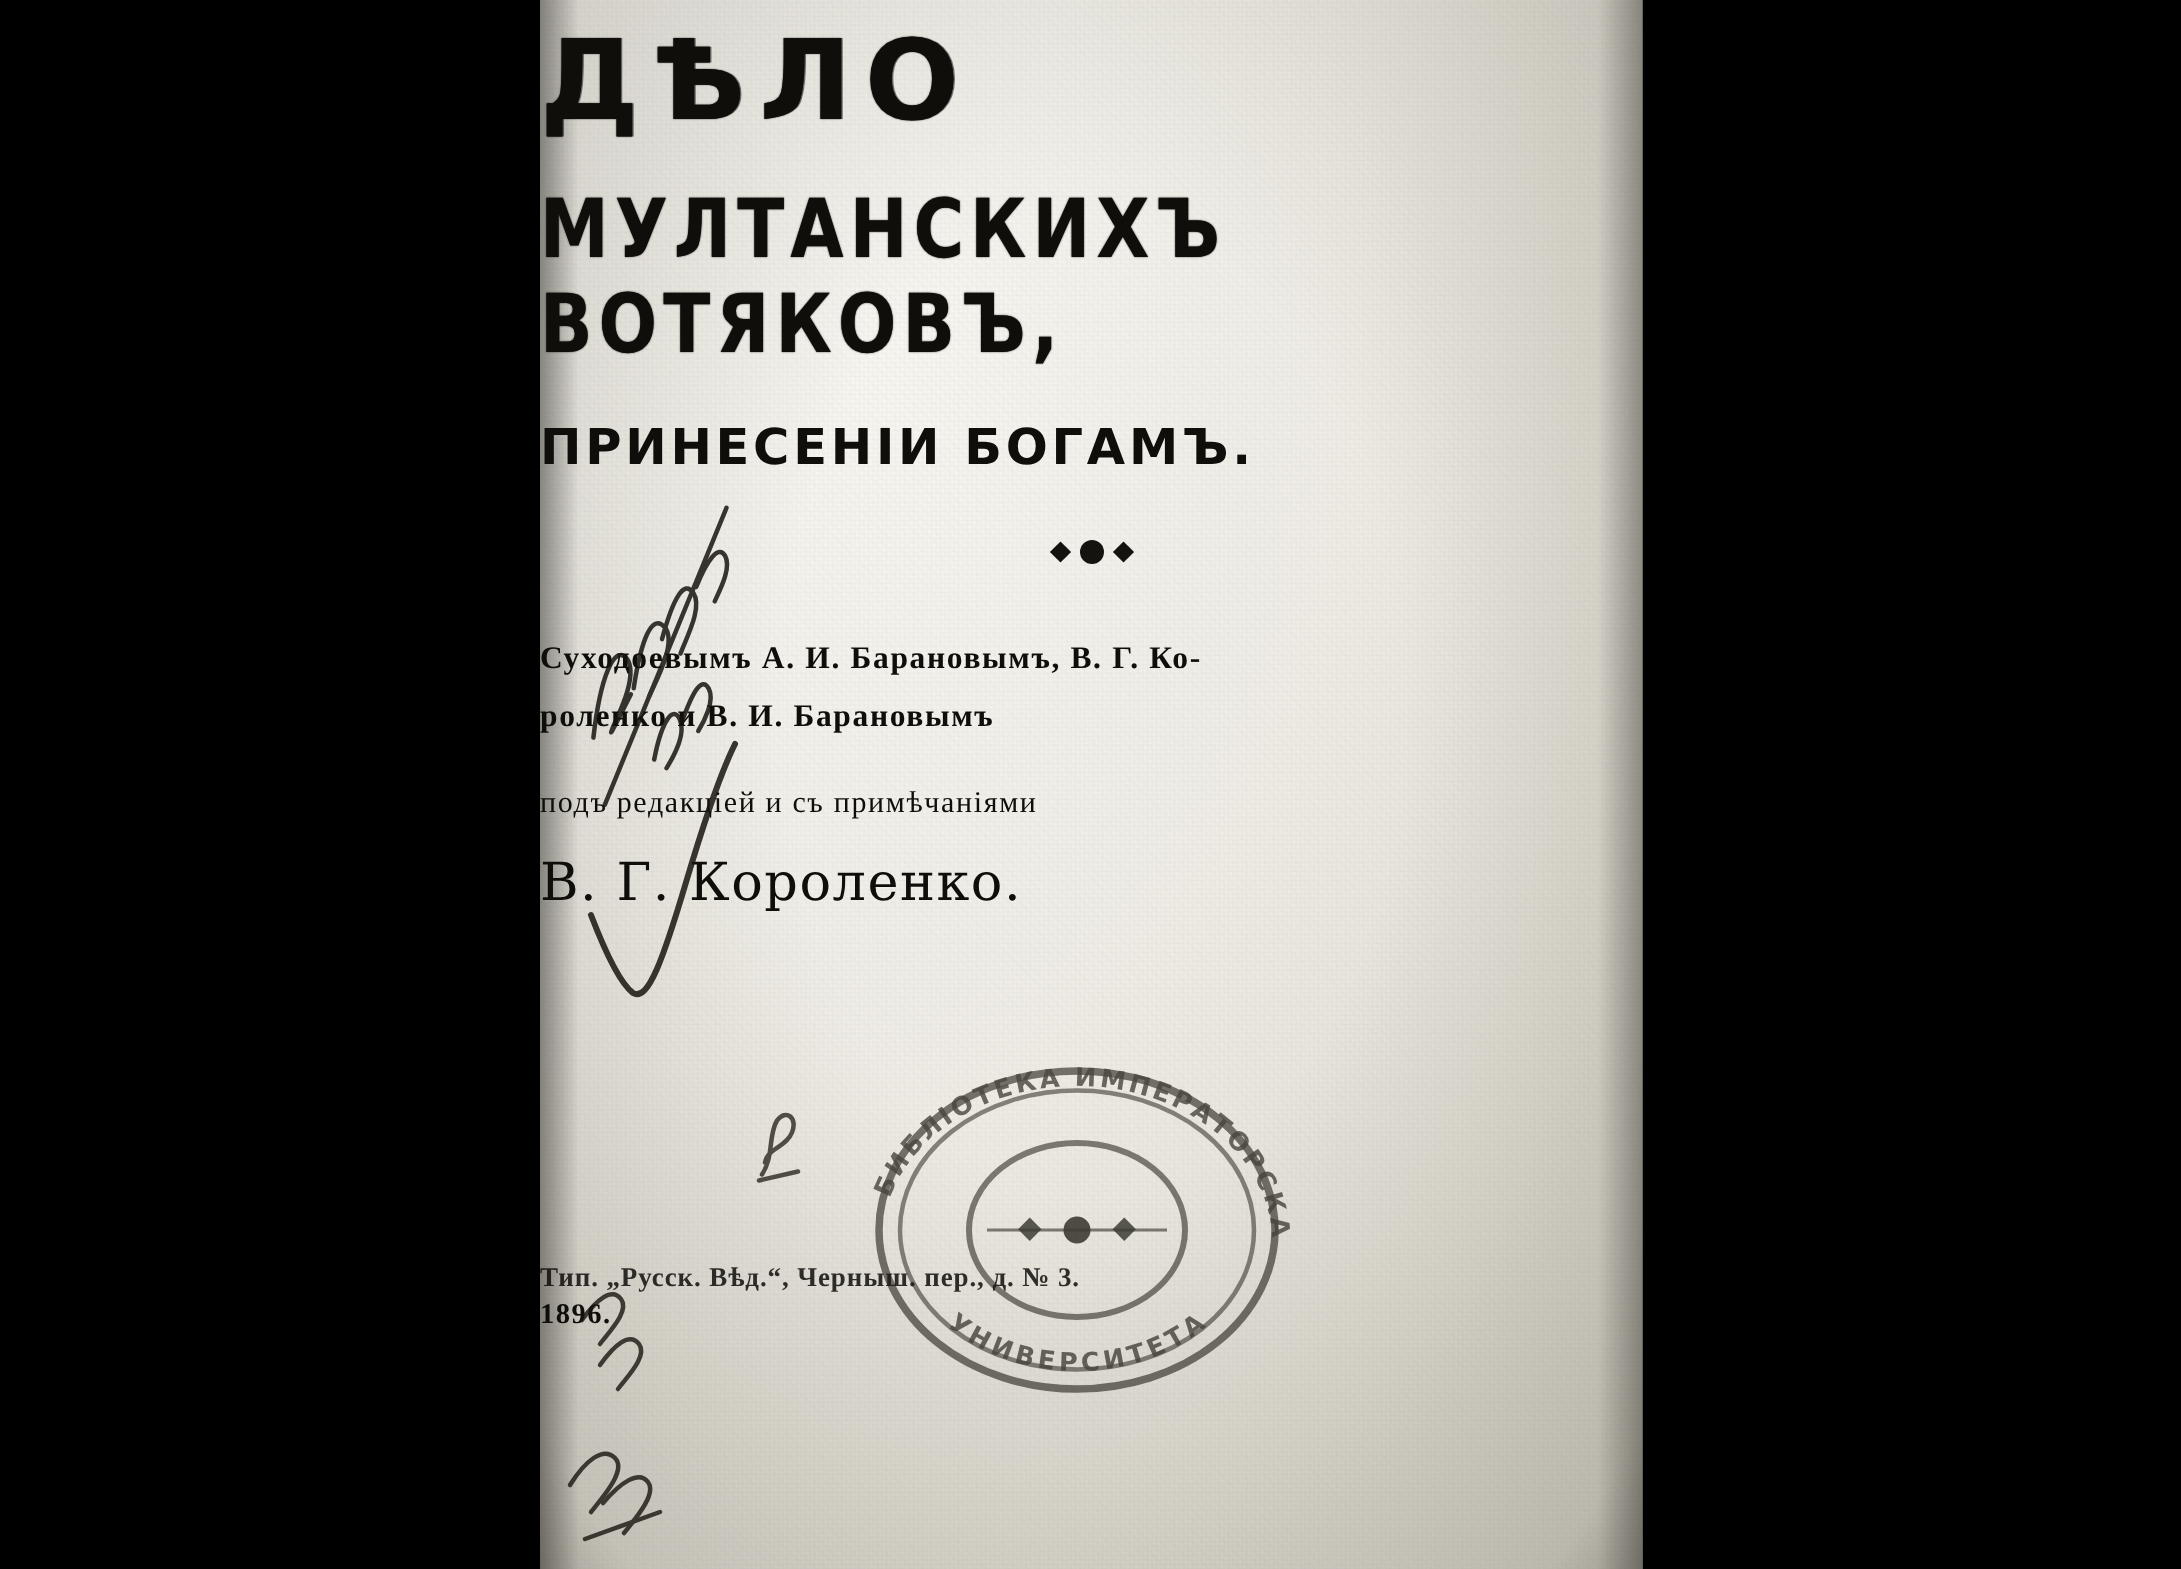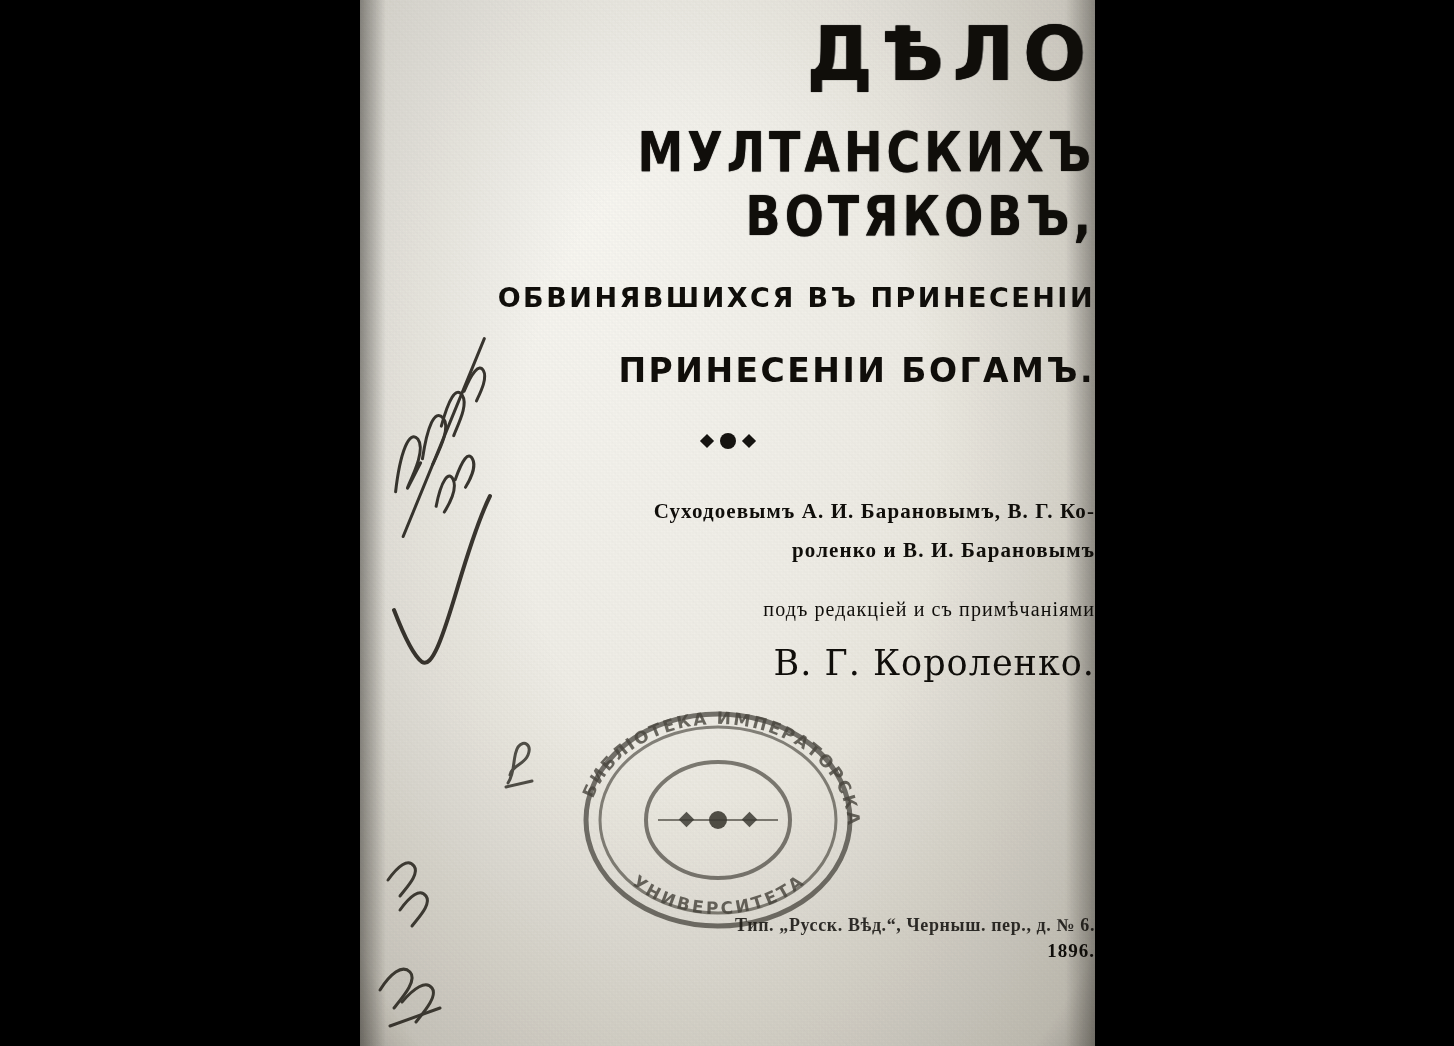--- a/index.html
+++ b/index.html
@@ -63,21 +63,21 @@
     position: absolute;
     right: 0; top: 0; bottom: 0; width: 30px;
     background: linear-gradient(270deg, rgba(40,38,34,.38), rgba(40,38,34,0));
     pointer-events: none;
   }
 
   
   .content {
     position: relative;
     z-index: 3;
-    text-align: right;
+    text-align: left;
     color: #151310;
   }
 
   .line-title-main {
     margin-top: 16px;
     font-family: "DejaVu Sans", sans-serif;
     font-weight: bold;
     font-size: 74px;
     letter-spacing: 9px;
     line-height: 1.05;
@@ -233,21 +233,20 @@
 
   <div class="page">
 
     <div class="content">
 
       <div class="line-title-main">ДѢЛО</div>
 
       <div class="line-sub1">МУЛТАНСКИХЪ ВОТЯКОВЪ,</div>
 
       <div class="line-sub2">
-        <div>ОБВИНЯВШИХСЯ ВЪ ПРИНЕСЕНІИ</div>
       </div>
 
       <div class="line-sub3">ПРИНЕСЕНІИ БОГАМЪ.</div>
 
       <div class="ornament">
         <span class="diamond"></span>
         <span class="dot"></span>
         <span class="diamond"></span>
       </div>
 
@@ -256,21 +255,21 @@
         <div>роленко и В. И. Барановымъ</div>
       </div>
 
       <div class="line-editednote">подъ редакціей и съ примѣчаніями</div>
 
       <div class="line-editor">В. Г. Короленко.</div>
 
       <div class="spacer-stamp"></div>
 
 
-      <div class="line-imprint">Тип. „Русск. Вѣд.“, Черныш. пер., д. № 6.</div>
+      <div class="line-imprint">Тип. „Русск. Вѣд.“, Черныш. пер., д. № 3.</div>
 
       <div class="line-year">1896.</div>
 
     </div>
 
     <div class="stamp">
       <svg width="330" height="240" viewBox="0 0 330 240" xmlns="http://www.w3.org/2000/svg">
         <defs>
           <path id="arcTop" d="M 35,128 A 130,104 0 0 1 295,128" fill="none"></path>
           <path id="arcBottom" d="M 47,120 A 118,94 0 0 0 283,120" fill="none"></path>

